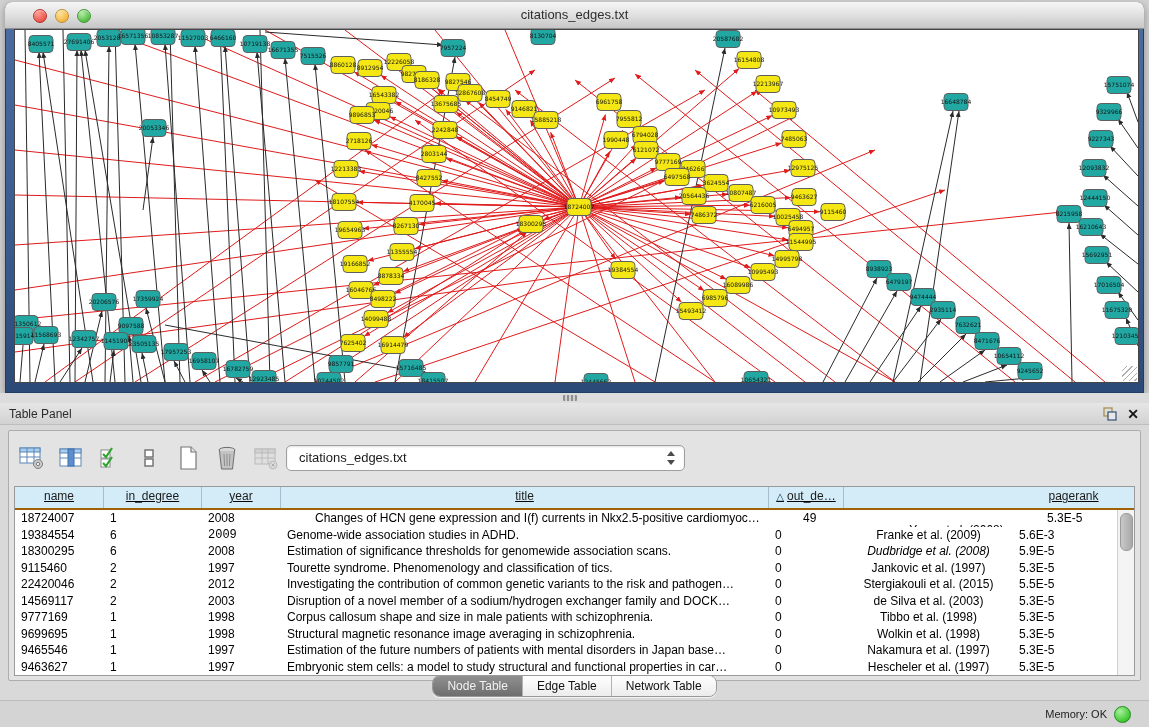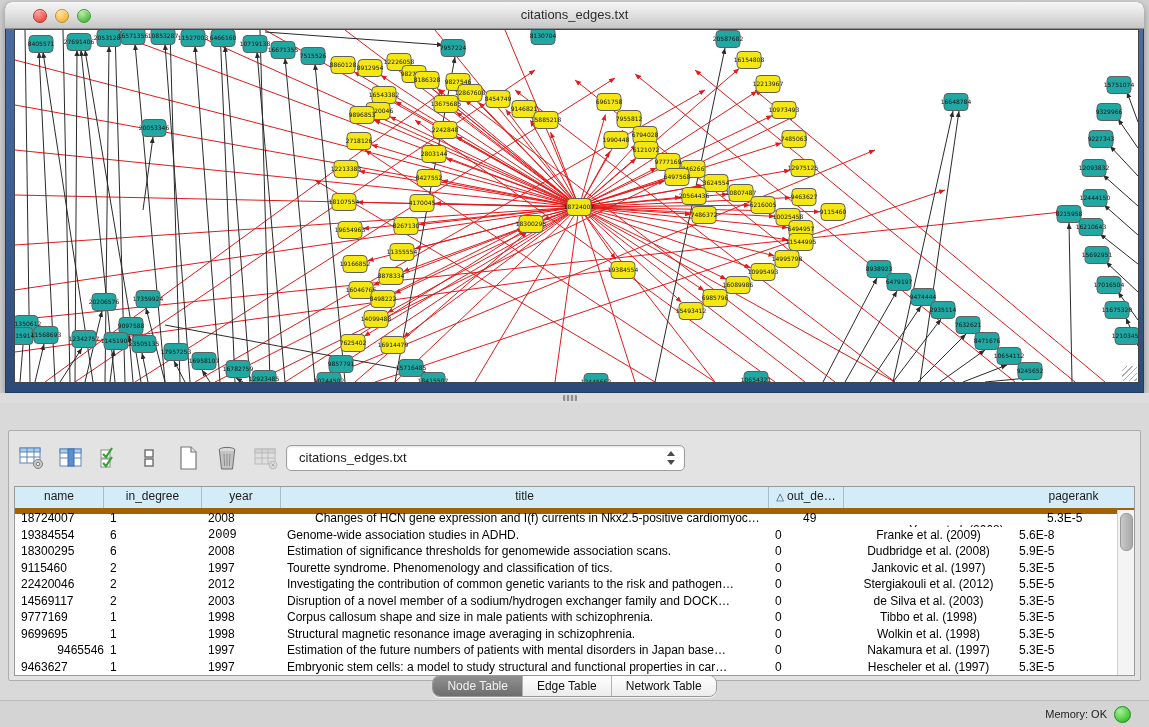--- a/index.html
+++ b/index.html
@@ -42,21 +42,21 @@
   .toolbar{position:absolute;left:8px;top:10px;height:34px;display:flex;align-items:center;gap:9px;}
   .tool-btn{width:30px;height:30px;display:flex;align-items:center;justify-content:center;}
   .combo{position:absolute;left:277px;top:14px;width:397px;height:24px;background:#ffffff;
     border:1px solid #9f9f9f;border-radius:5px;box-shadow:inset 0 1px 2px rgba(0,0,0,.12);}
   .combo-text{position:absolute;left:12px;top:4px;font-size:13px;color:#1b1b1b;}
   .combo-arrows{position:absolute;right:9px;top:4px;width:9px;height:16px;}
   .combo-arrows::before{content:"";position:absolute;left:1px;top:1px;border-left:4px solid transparent;border-right:4px solid transparent;border-bottom:5px solid #4b4b4b;}
   .combo-arrows::after{content:"";position:absolute;left:1px;bottom:1px;border-left:4px solid transparent;border-right:4px solid transparent;border-top:5px solid #4b4b4b;}
 
   .tablebox{position:absolute;left:5px;top:55px;right:5px;height:188px;background:#ffffff;border:1px solid #9a9a9a;}
-  .thead{display:flex;height:21px;background:#d3ecf7;border-bottom:6px solid #a16207;}
+  .thead{display:flex;height:21px;background:#d3ecf7;border-bottom:2px solid #a16207;text-decoration:underline;}
   .th{box-sizing:border-box;font-size:12px;color:#1c1c1c;text-align:center;line-height:19px;
     border-right:1px solid #a5bfcc;overflow:hidden;white-space:nowrap;}
   .th:last-child{border-right:none;}
   .sort-tri{color:#123a55;font-size:10px;margin-right:3px;}
   .tbody{position:absolute;left:0;top:23px;right:16px;bottom:0;overflow:hidden;}
   .trow{display:flex;height:16.5px;line-height:16.5px;font-size:12px;color:#000;}
   .td{box-sizing:border-box;padding-left:6px;overflow:hidden;white-space:nowrap;text-overflow:clip;}
   .td.center{text-align:center;padding-left:0;}
   .vscroll{position:absolute;right:0;top:23px;bottom:0;width:16px;background:#f4f4f4;border-left:1px solid #cfcfcf;}
   .vthumb{position:absolute;left:2px;top:3px;width:11px;height:36px;border-radius:6px;
@@ -721,20 +721,30 @@
         <div class="resize-grip"></div>
       </div>
     </div>
   </div>
 
   <div class="splitter">
     <span class="grip"></span>
   </div>
 
   <div class="table-panel">
+    <div class="panel-header">
+      <span class="panel-title">Table Panel</span>
+      <span class="header-icons">
+        <svg width="15" height="15" viewBox="0 0 15 15">
+          <rect x="2" y="2" width="8" height="8" fill="none" stroke="#a6914f" stroke-width="1.3"></rect>
+          <rect x="6" y="6" width="8" height="8" fill="#e8e8e8" stroke="#3f5a7d" stroke-width="1.3"></rect>
+        </svg>
+        <span class="close-x">✕</span>
+      </span>
+    </div>
 
     <div class="sub-panel">
       <div class="toolbar">
         <span class="tool-btn">
           <svg width="26" height="24" viewBox="0 0 26 24">
             <rect x="1" y="2" width="20" height="15" fill="#fff" stroke="#5b87b5"></rect>
             <rect x="1" y="2" width="20" height="4" fill="#a8cdf0" stroke="#5b87b5"></rect>
             <line x1="8" y1="2" x2="8" y2="17" stroke="#5b87b5"></line>
               <line x1="15" y1="2" x2="15" y2="17" stroke="#5b87b5"></line>
             <line x1="1" y1="11" x2="21" y2="11" stroke="#5b87b5"></line>
@@ -822,47 +832,47 @@
               <div class="td center" style="width: 169px; margin-top: 12px;">Yano et al. (2008)</div>
               <div class="td" style="width: 108px; flex: 1 1 0%;">5.3E-5</div>
             </div>
             <div class="trow">
               <div class="td" style="width: 89px;">19384554</div>
               <div class="td" style="width: 98px;">6</div>
               <div class="td" style="width: 79px; font-family: Liberation Mono, monospace;">2009</div>
               <div class="td" style="width: 488px;">Genome-wide association studies in ADHD.</div>
               <div class="td" style="width: 75px;">0</div>
               <div class="td center" style="width: 169px;">Franke et al. (2009)</div>
-              <div class="td" style="width: 108px; flex: 1 1 0%;">5.6E-8</div>
+              <div class="td" style="width: 108px; flex: 1 1 0%;">5.6E-3</div>
             </div>
             <div class="trow">
               <div class="td" style="width: 89px;">18300295</div>
               <div class="td" style="width: 98px;">6</div>
               <div class="td" style="width: 79px;">2008</div>
               <div class="td" style="width: 488px;">Estimation of significance thresholds for genomewide association scans.</div>
               <div class="td" style="width: 75px;">0</div>
-              <div class="td center" style="width: 169px;">Dudbridge et al. (2008)</div>
+              <div class="td center" style="width: 169px; font-style: italic;">Dudbridge et al. (2008)</div>
               <div class="td" style="width: 108px; flex: 1 1 0%;">5.9E-5</div>
             </div>
             <div class="trow">
               <div class="td" style="width: 89px;">9115460</div>
               <div class="td" style="width: 98px;">2</div>
               <div class="td" style="width: 79px;">1997</div>
               <div class="td" style="width: 488px;">Tourette syndrome. Phenomenology and classification of tics.</div>
               <div class="td" style="width: 75px;">0</div>
               <div class="td center" style="width: 169px;">Jankovic et al. (1997)</div>
               <div class="td" style="width: 108px; flex: 1 1 0%;">5.3E-5</div>
             </div>
             <div class="trow">
               <div class="td" style="width: 89px;">22420046</div>
               <div class="td" style="width: 98px;">2</div>
               <div class="td" style="width: 79px;">2012</div>
               <div class="td" style="width: 488px;">Investigating the contribution of common genetic variants to the risk and pathogen…</div>
               <div class="td" style="width: 75px;">0</div>
-              <div class="td center" style="width: 169px;">Stergiakouli et al. (2012)</div>
+              <div class="td center" style="width: 169px;">Stergiakouli et al. (2015)</div>
               <div class="td" style="width: 108px; flex: 1 1 0%;">5.5E-5</div>
             </div>
             <div class="trow">
               <div class="td" style="width: 89px;">14569117</div>
               <div class="td" style="width: 98px;">2</div>
               <div class="td" style="width: 79px;">2003</div>
               <div class="td" style="width: 488px;">Disruption of a novel member of a sodium/hydrogen exchanger family and DOCK…</div>
               <div class="td" style="width: 75px;">0</div>
               <div class="td center" style="width: 169px;">de Silva et al. (2003)</div>
               <div class="td" style="width: 108px; flex: 1 1 0%;">5.3E-5</div>
@@ -879,21 +889,21 @@
             <div class="trow">
               <div class="td" style="width: 89px;">9699695</div>
               <div class="td" style="width: 98px;">1</div>
               <div class="td" style="width: 79px;">1998</div>
               <div class="td" style="width: 488px;">Structural magnetic resonance image averaging in schizophrenia.</div>
               <div class="td" style="width: 75px;">0</div>
               <div class="td center" style="width: 169px;">Wolkin et al. (1998)</div>
               <div class="td" style="width: 108px; flex: 1 1 0%;">5.3E-5</div>
             </div>
             <div class="trow">
-              <div class="td" style="width: 89px; text-align: right;">9465546</div>
+              <div class="td" style="width: 89px;">9465546</div>
               <div class="td" style="width: 98px;">1</div>
               <div class="td" style="width: 79px;">1997</div>
               <div class="td" style="width: 488px;">Estimation of the future numbers of patients with mental disorders in Japan base…</div>
               <div class="td" style="width: 75px;">0</div>
               <div class="td center" style="width: 169px;">Nakamura et al. (1997)</div>
               <div class="td" style="width: 108px; flex: 1 1 0%;">5.3E-5</div>
             </div>
             <div class="trow">
               <div class="td" style="width: 89px;">9463627</div>
               <div class="td" style="width: 98px;">1</div>

